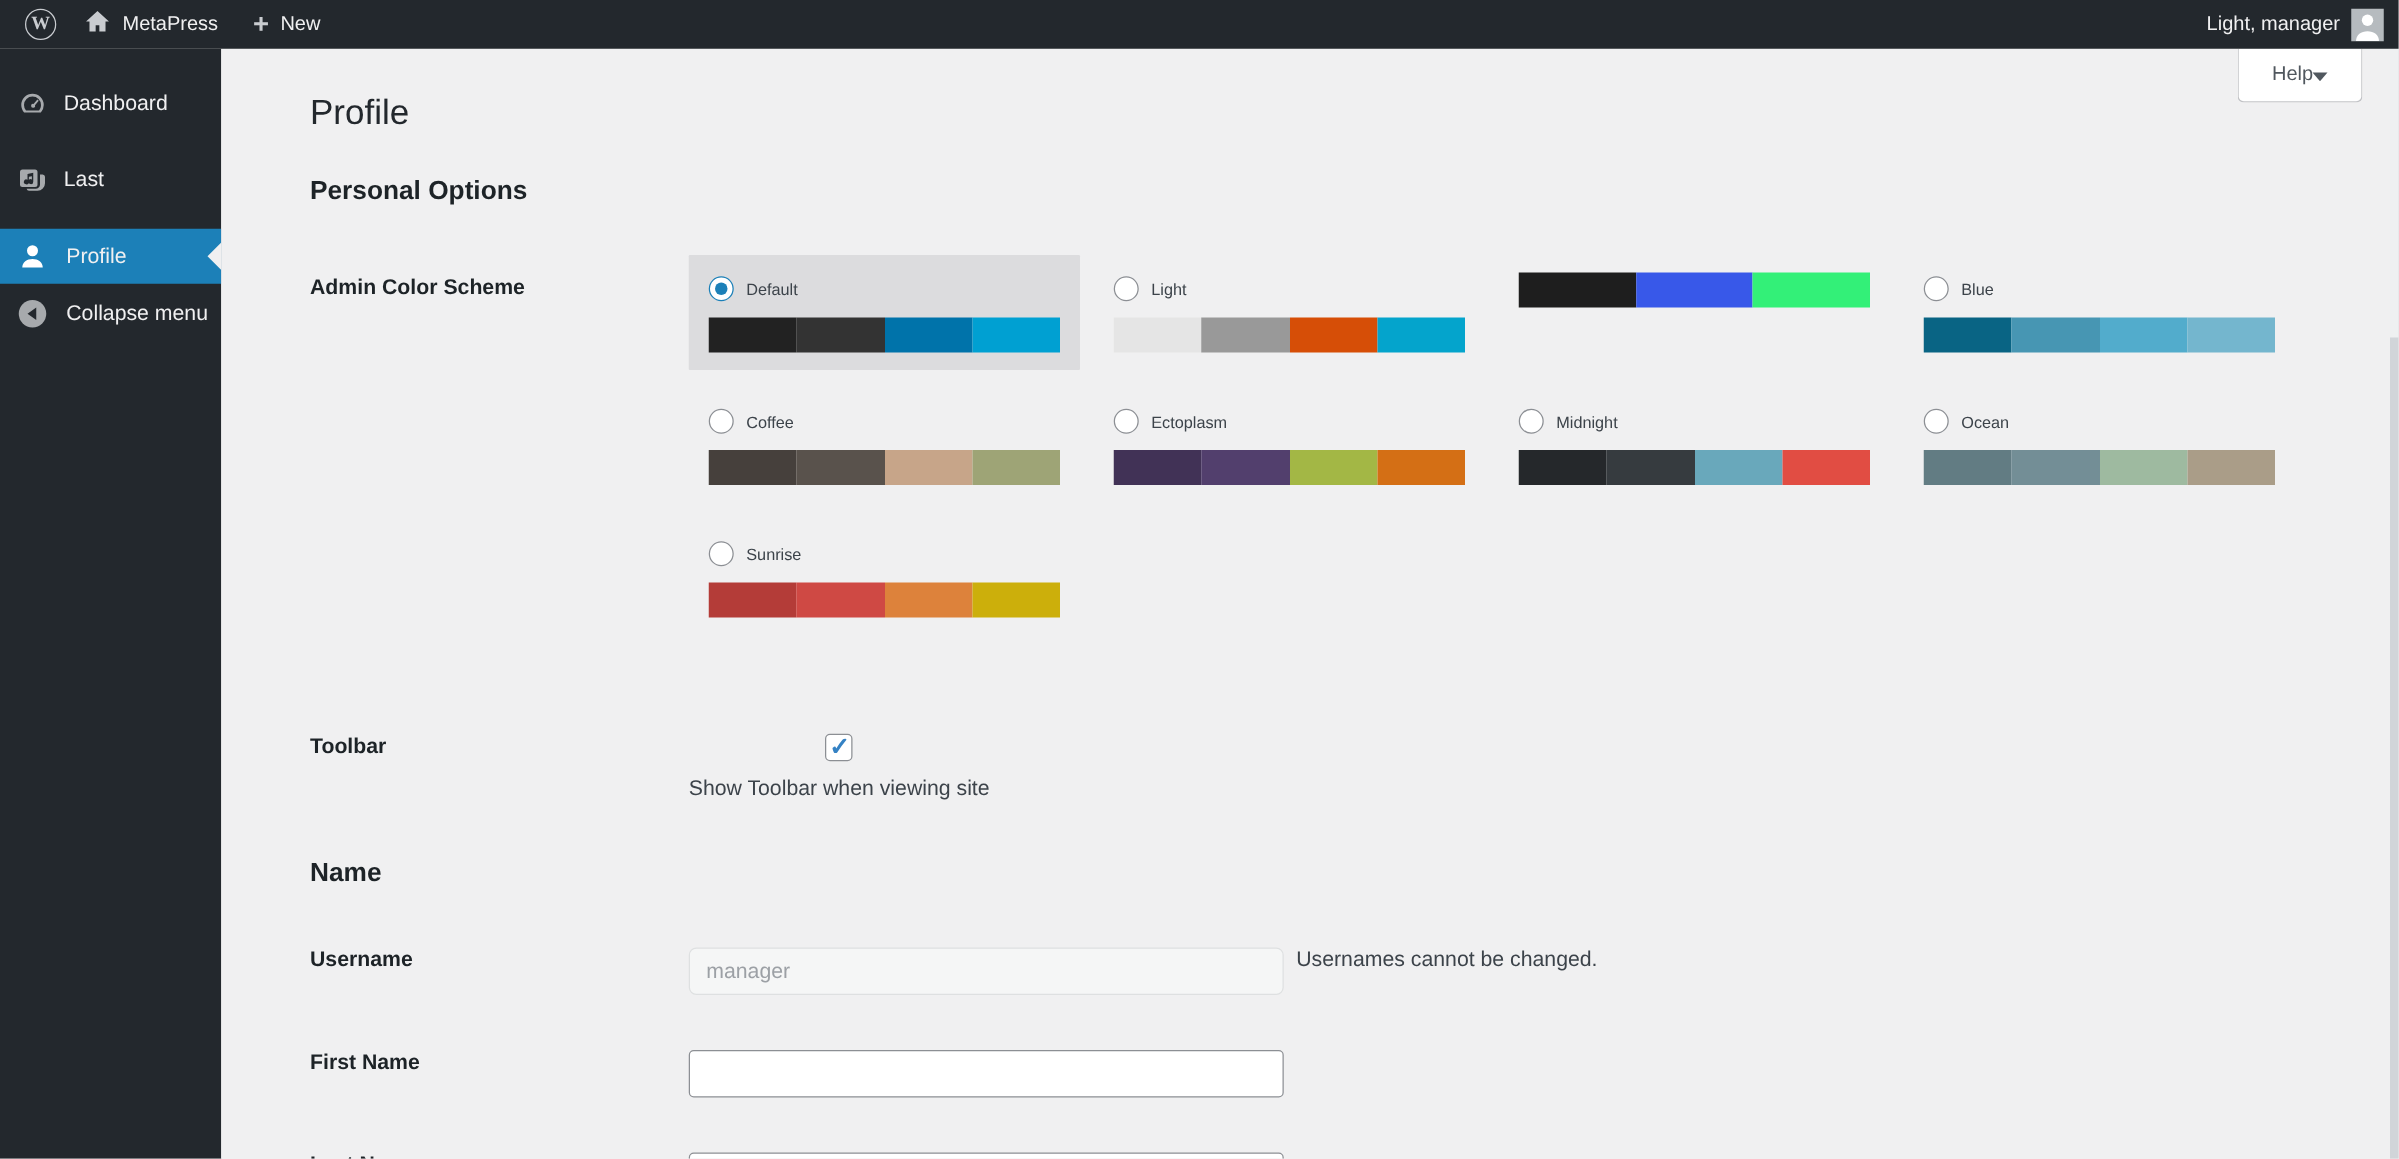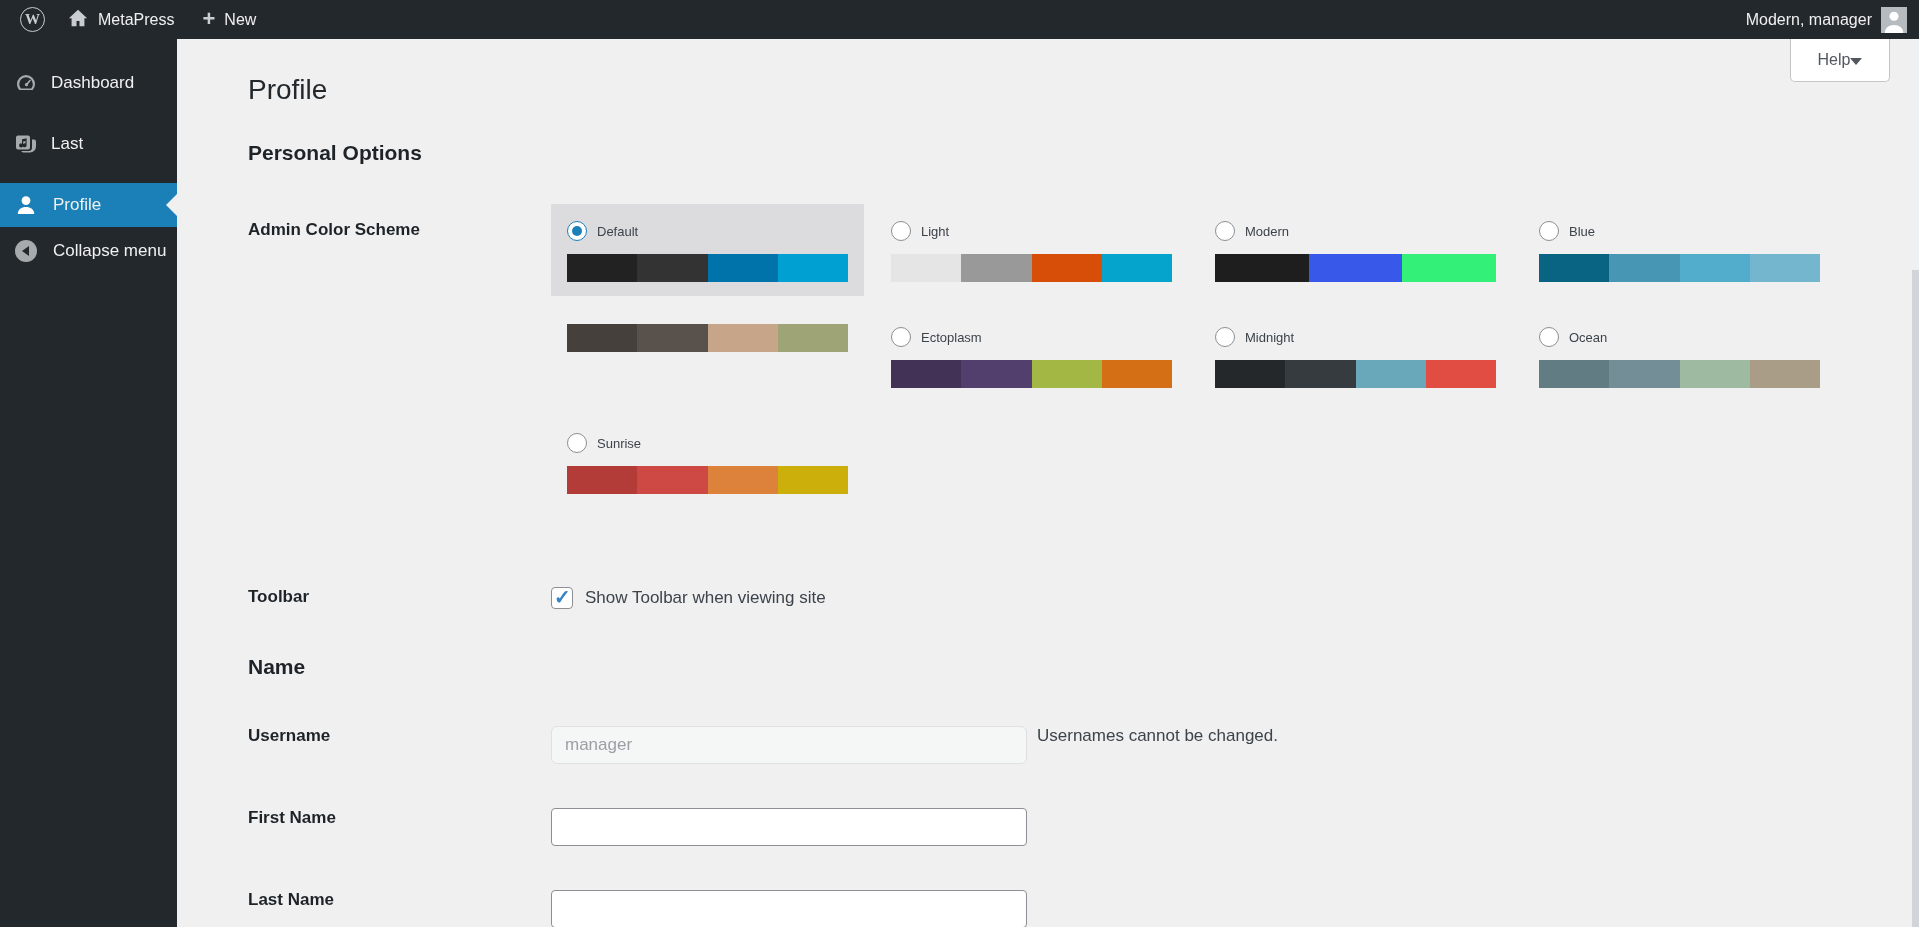--- a/index.html
+++ b/index.html
@@ -91,21 +91,21 @@
     border:1px solid #8c8f94; flex:none; cursor:pointer;
   }
   .radio.checked { border:1.5px solid #1c80b8; }
   .radio.checked::after { content:''; display:block; width:10px; height:10px; margin:3.5px; border-radius:50%; background:#1c80b8; }
   .scheme-label { font-size:13px; color:#3c434a; }
   .swatches { display:flex; height:28px; width:281px; }
   .swatches div { flex:1; }
 
   
   .toolbar-row { display:flex; margin-top:79px; align-items:flex-start; }
-  .checkbox-wrap { display:flex; align-items:center; gap:12px; font-size:17px; color:#3c434a; }
+  .checkbox-wrap { display:flex; align-items:center; gap:12px; font-size:17px; color:#3c434a;flex-direction:column; }
   .checkbox {
     width:22px; height:22px; border:1px solid #8c8f94; border-radius:4px;
     background:#fff; position:relative; flex:none; cursor:pointer;
   }
   .checkbox.checked::after {
     content:'\2713'; position:absolute; top:-3px; left:2px;
     color:#3582c4; font-size:20px; font-weight:bold;
   }
 
   
@@ -142,21 +142,21 @@
           </svg>
       </span>
       <span class="bar-text">MetaPress</span>
     </div>
     <div class="bar-item">
       <span class="plus-glyph">+</span>
       <span class="bar-text">New</span>
     </div>
   </div>
   <div class="bar-right">
-    <span class="bar-text">Modern, manager</span>
+    <span class="bar-text">Light, manager</span>
     <span class="avatar">
       <svg width="26" height="26" viewBox="0 0 24 24">
           <circle cx="12" cy="8.5" r="4.2" fill="#fff"></circle>
           <path d="M3.5 24c0-4.6 3.8-7.3 8.5-7.3s8.5 2.7 8.5 7.3z" fill="#fff"></path>
         </svg>
     </span>
   </div>
 </div>
 
 <div class="frame">
@@ -229,43 +229,43 @@
               <span class="scheme-label">Light</span>
             </div>
             <div class="swatches">
               <div style="background: rgb(229, 229, 229);"></div>
               <div style="background: rgb(153, 153, 153);"></div>
               <div style="background: rgb(214, 78, 7);"></div>
               <div style="background: rgb(4, 164, 204);"></div>
             </div>
           </div>
           <div class="scheme-option">
-            <div class="scheme-head">
-              <span class="radio"></span>
-              <span class="scheme-label">Modern</span>
-            </div>
             <div class="swatches">
               <div style="background: rgb(30, 30, 30);"></div>
               <div style="background: rgb(56, 88, 233);"></div>
               <div style="background: rgb(51, 240, 120);"></div>
             </div>
           </div>
           <div class="scheme-option">
             <div class="scheme-head">
               <span class="radio"></span>
               <span class="scheme-label">Blue</span>
             </div>
             <div class="swatches">
               <div style="background: rgb(9, 100, 132);"></div>
               <div style="background: rgb(71, 150, 179);"></div>
               <div style="background: rgb(82, 172, 204);"></div>
               <div style="background: rgb(116, 182, 206);"></div>
             </div>
           </div>
           <div class="scheme-option">
+            <div class="scheme-head">
+              <span class="radio"></span>
+              <span class="scheme-label">Coffee</span>
+            </div>
             <div class="swatches">
               <div style="background: rgb(70, 64, 60);"></div>
               <div style="background: rgb(89, 82, 76);"></div>
               <div style="background: rgb(199, 165, 137);"></div>
               <div style="background: rgb(158, 164, 118);"></div>
             </div>
           </div>
           <div class="scheme-option">
             <div class="scheme-head">
               <span class="radio"></span>

